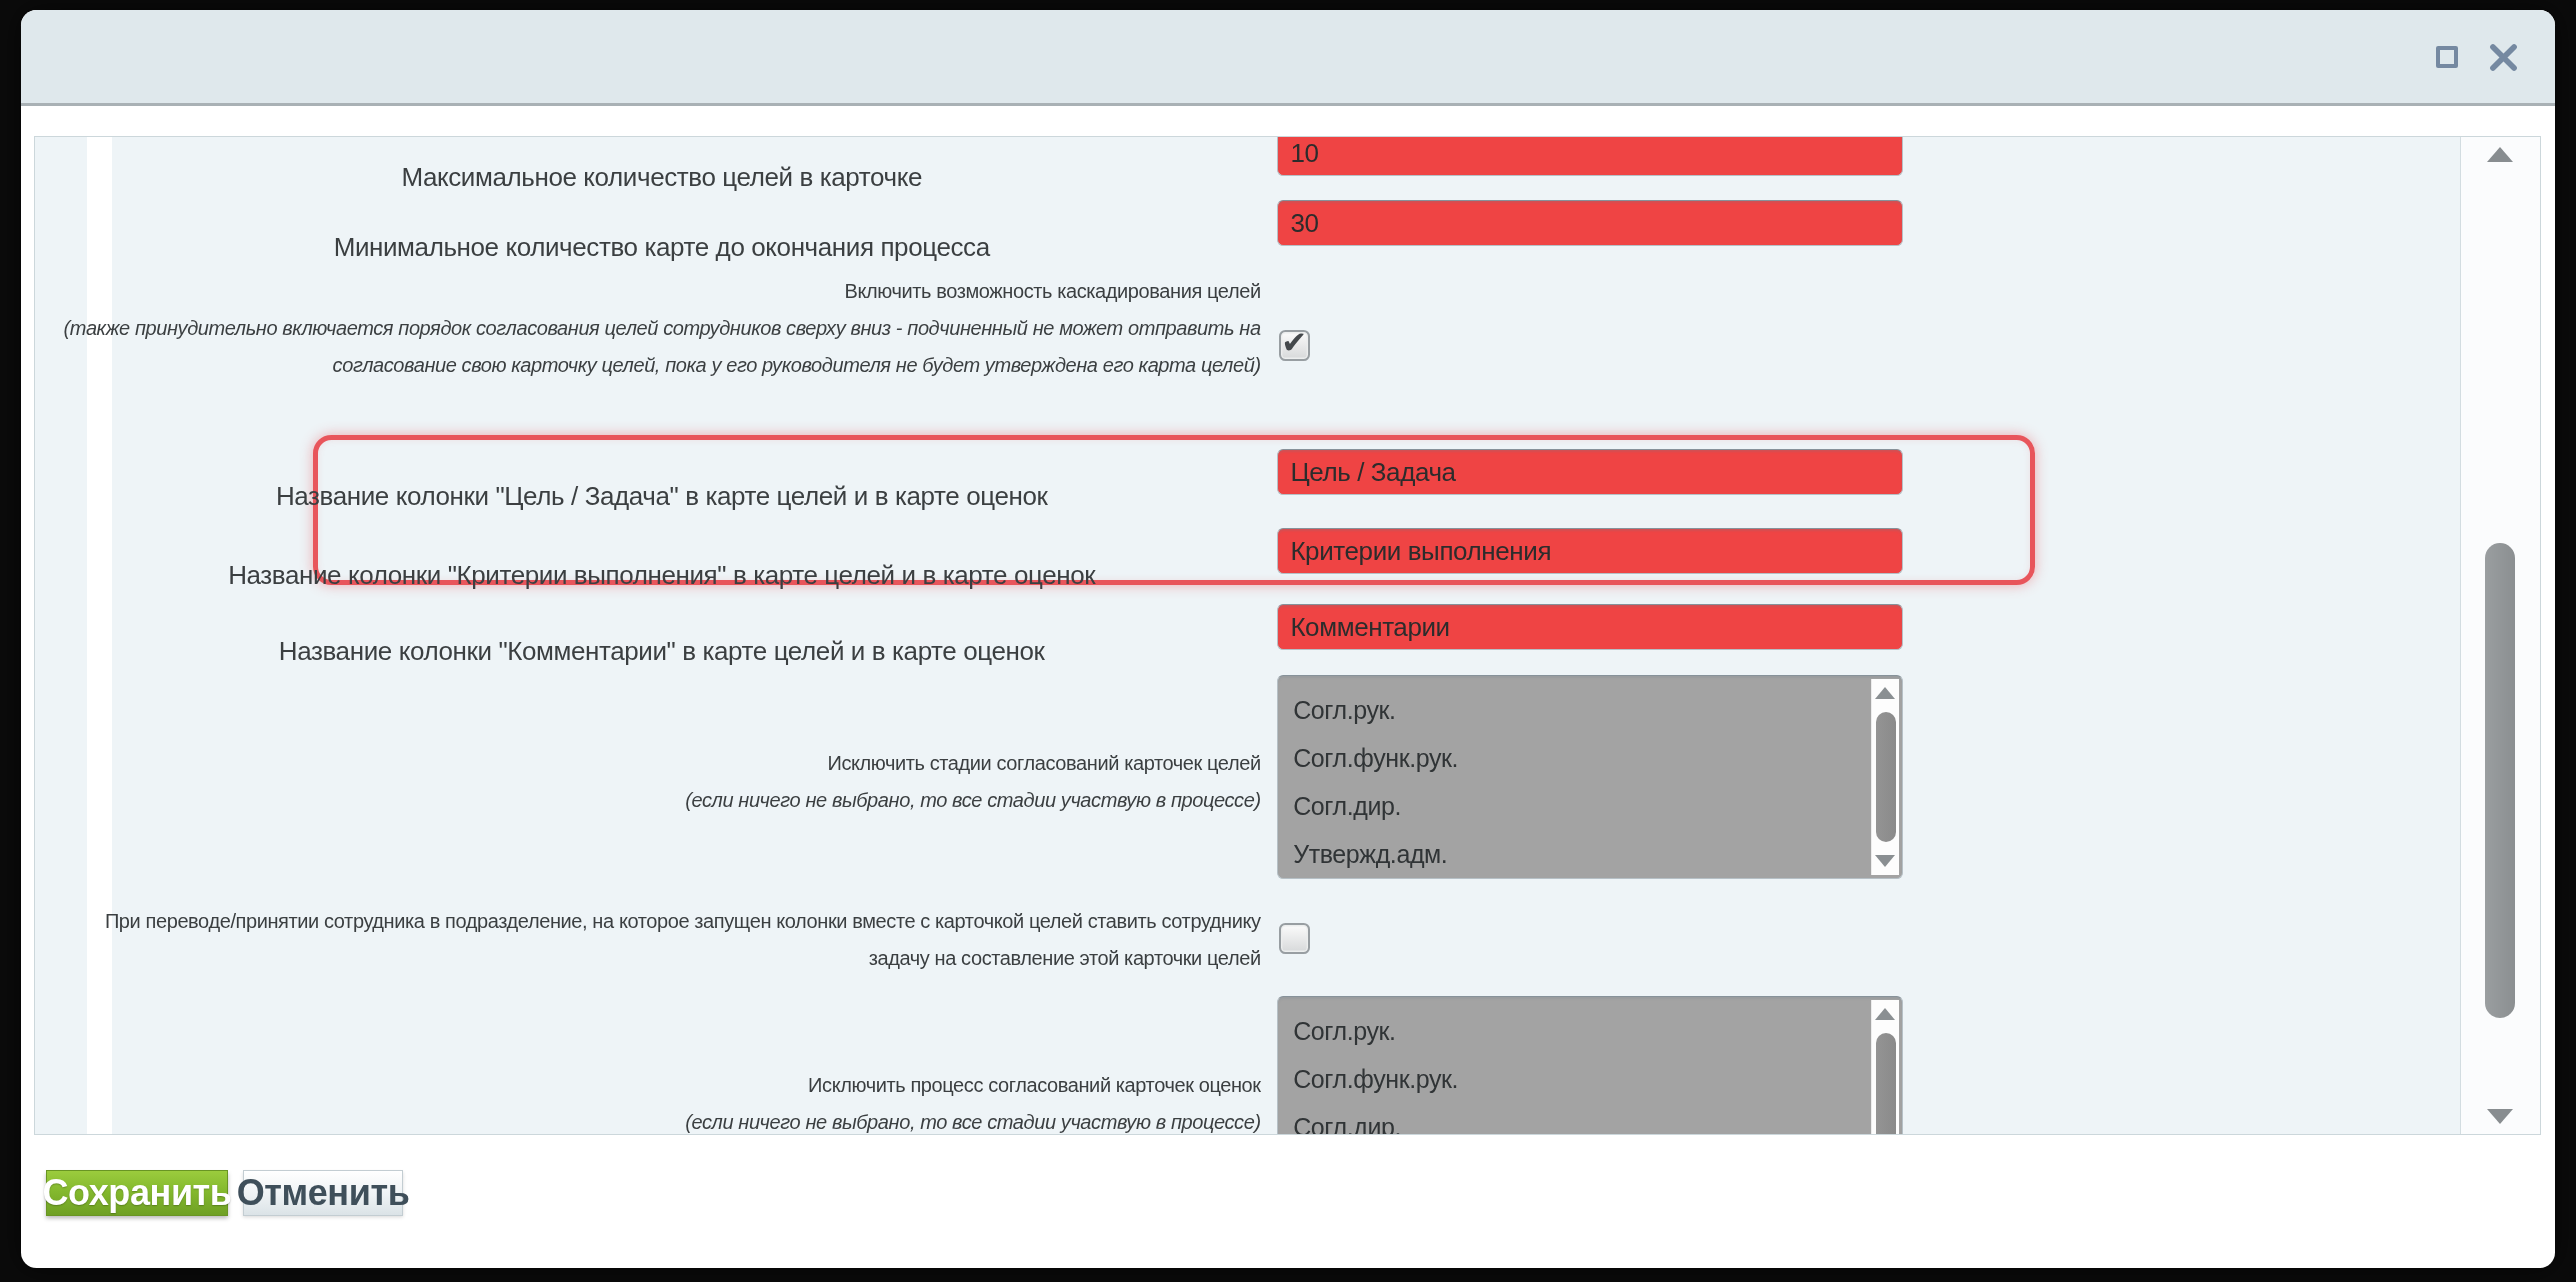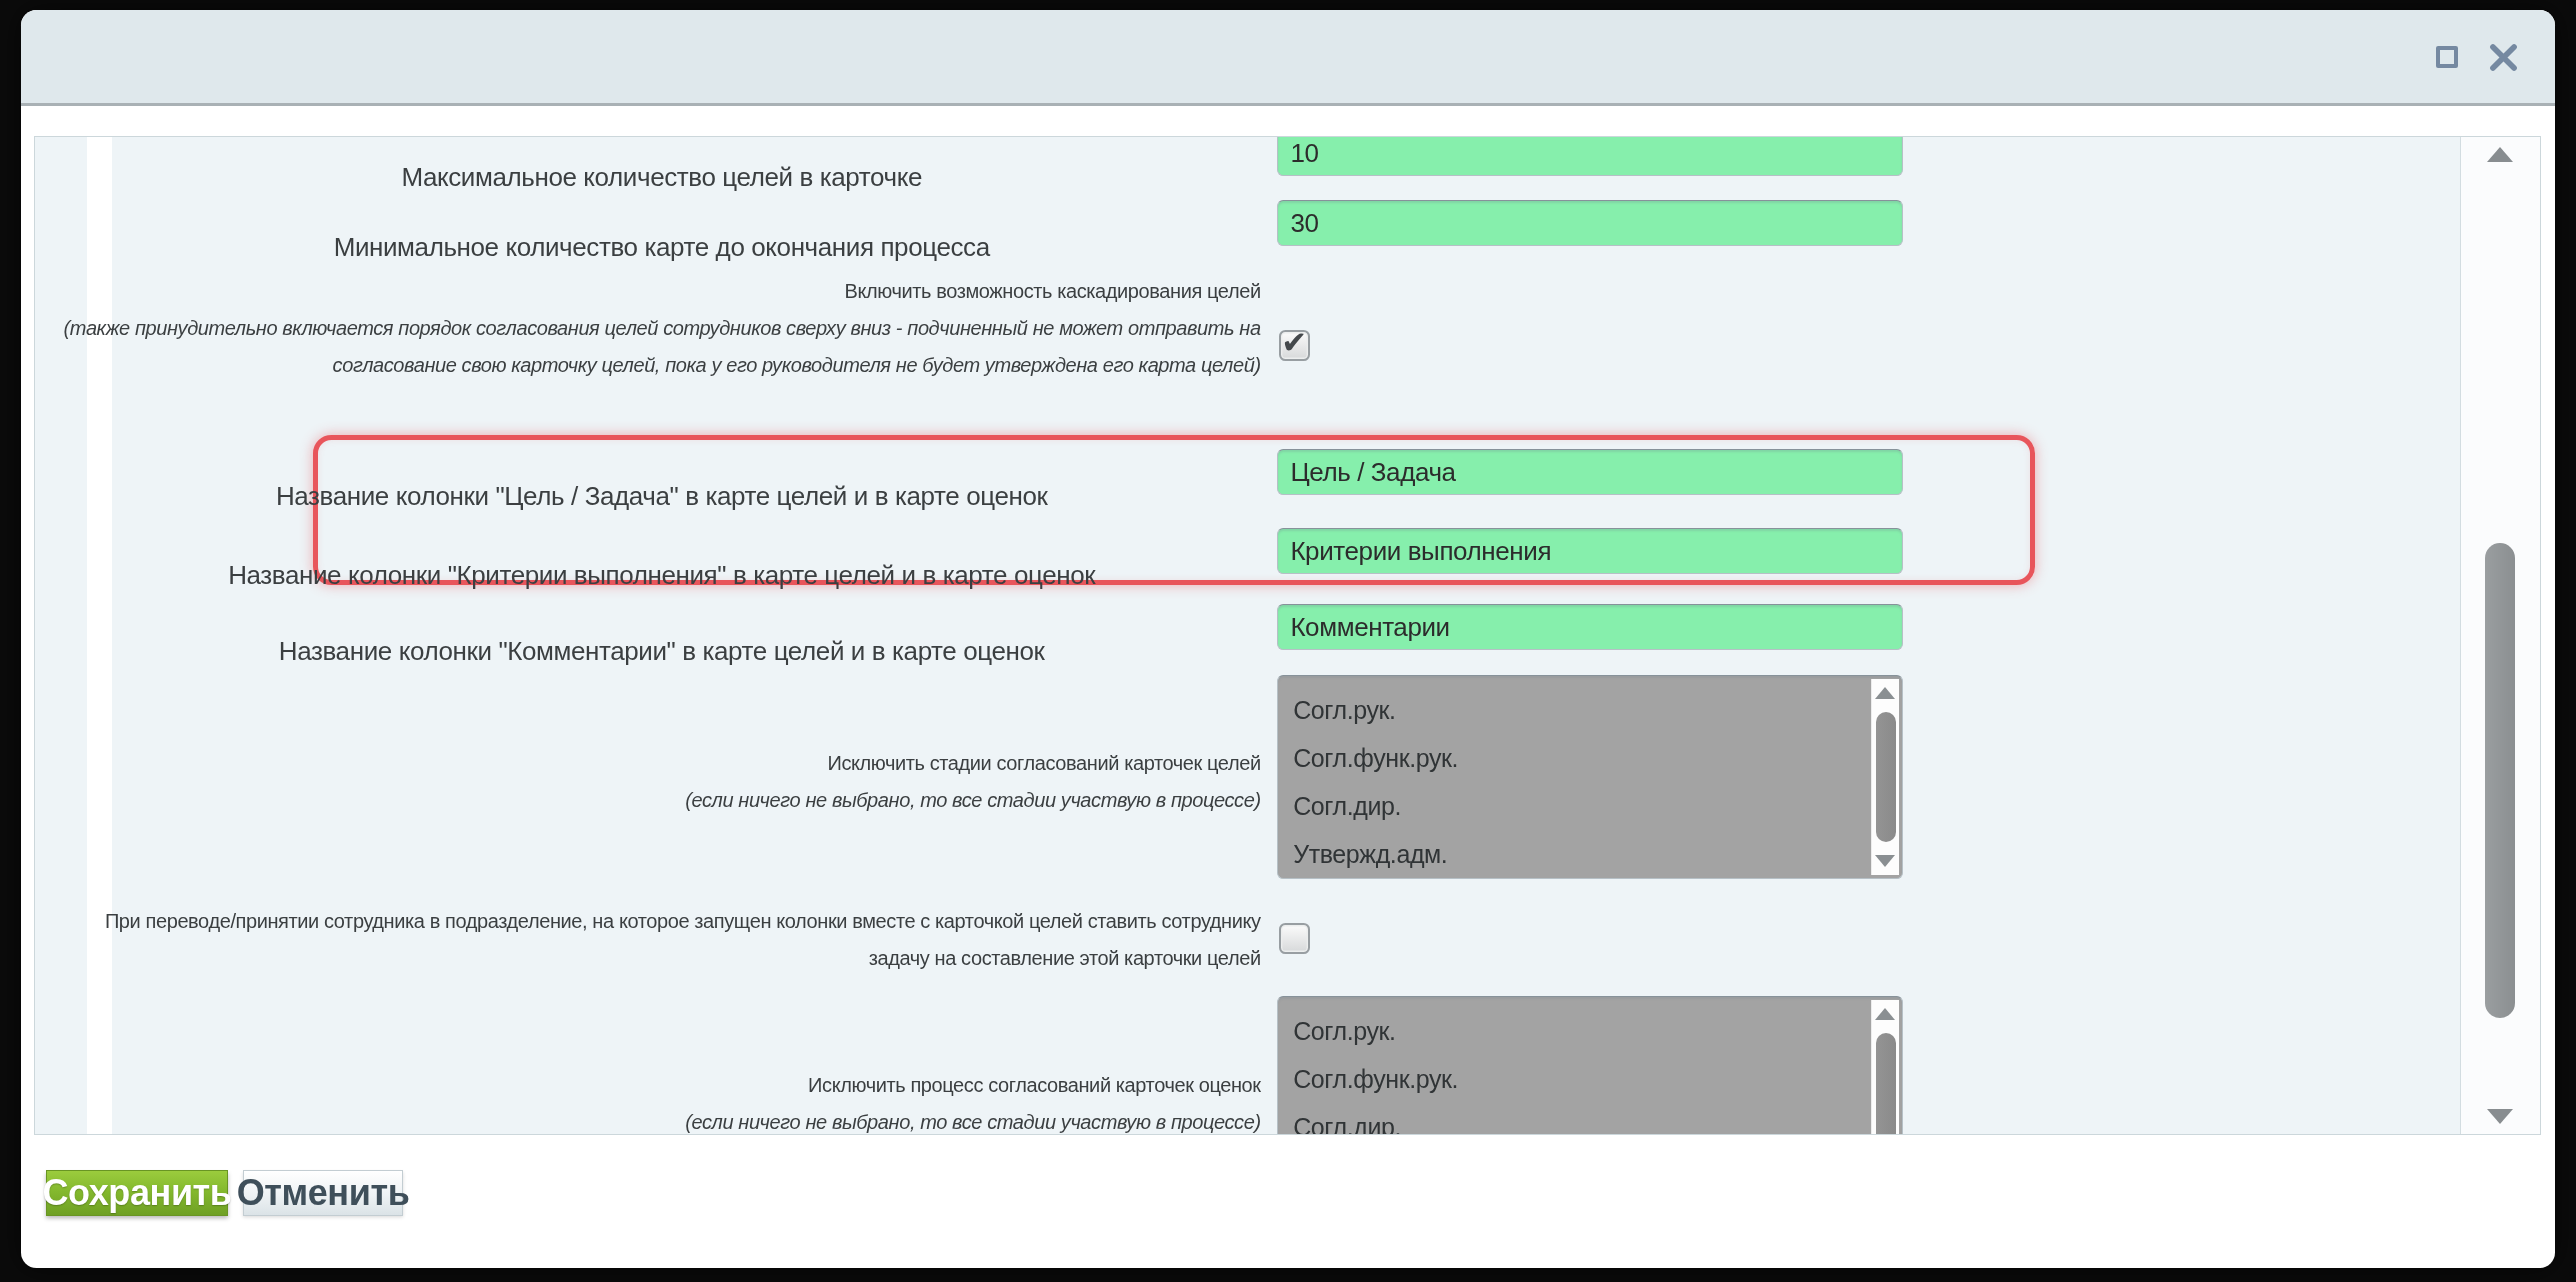--- a/index.html
+++ b/index.html
@@ -26,21 +26,21 @@
 
   .row { position:absolute; left:0; width:100%; height:46px; }
   .row-label { position:absolute; left:28px; width:1198px; text-align:center;
                font-size:26px; letter-spacing:-0.4px; color:#3b3f41; line-height:46px;
                white-space:nowrap;margin-top:24px; }
   .lbl-block { position:absolute; left:28px; width:1198px; text-align:right;
                font-size:20px; letter-spacing:-0.4px; color:#3b3f41; line-height:37px; }
   .lbl-note { font-style:italic; }
 
   .txt-input { position:absolute; left:1242px; top:0; width:626px; height:46px;
-               background:#86efac; border:1.4px solid #b6c0c6; border-top-color:#87929a;
+               background:#ef4444; border:1.4px solid #b6c0c6; border-top-color:#87929a;
                border-radius:6.3px; box-shadow:inset 0 2.1px 2.1px rgba(110,125,138,.22);
                font-family:inherit; font-size:26px; letter-spacing:-0.4px; color:#2c2c2c;
                padding:0 12.7px; outline:none; }
 
   .checkbox { position:absolute; width:31px; height:31px; border-radius:6.3px;
               border:2.1px solid #989e a2; border:2.1px solid #989ea2;
               background:linear-gradient(180deg,#fbfbfb 0%,#d7d9da 100%);
               box-shadow:inset 0 0 0 1.4px #eceeee; cursor:pointer;
               display:flex; align-items:center; justify-content:center; }
   .checkbox .mark { font-size:31px; line-height:31px; color:#45494c;

